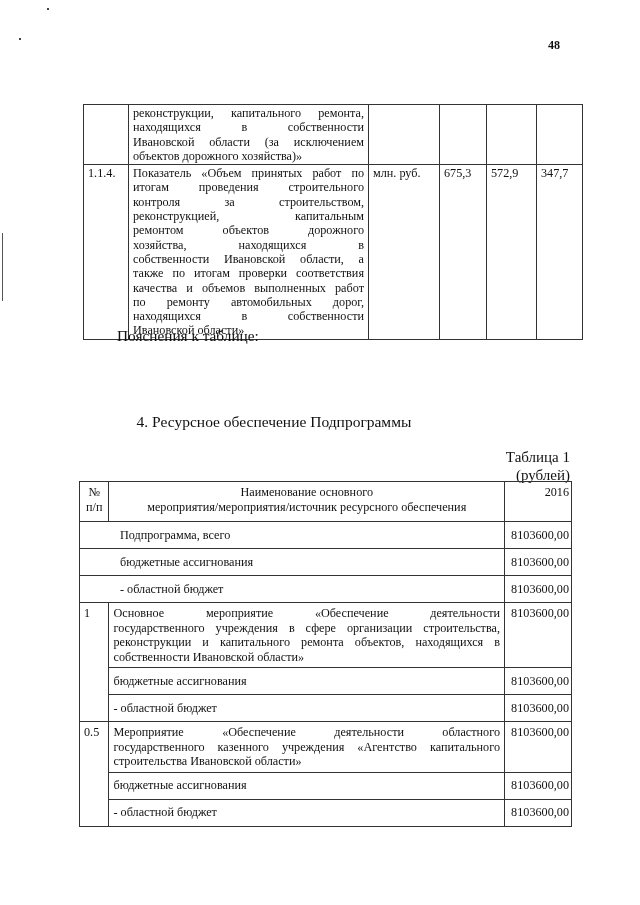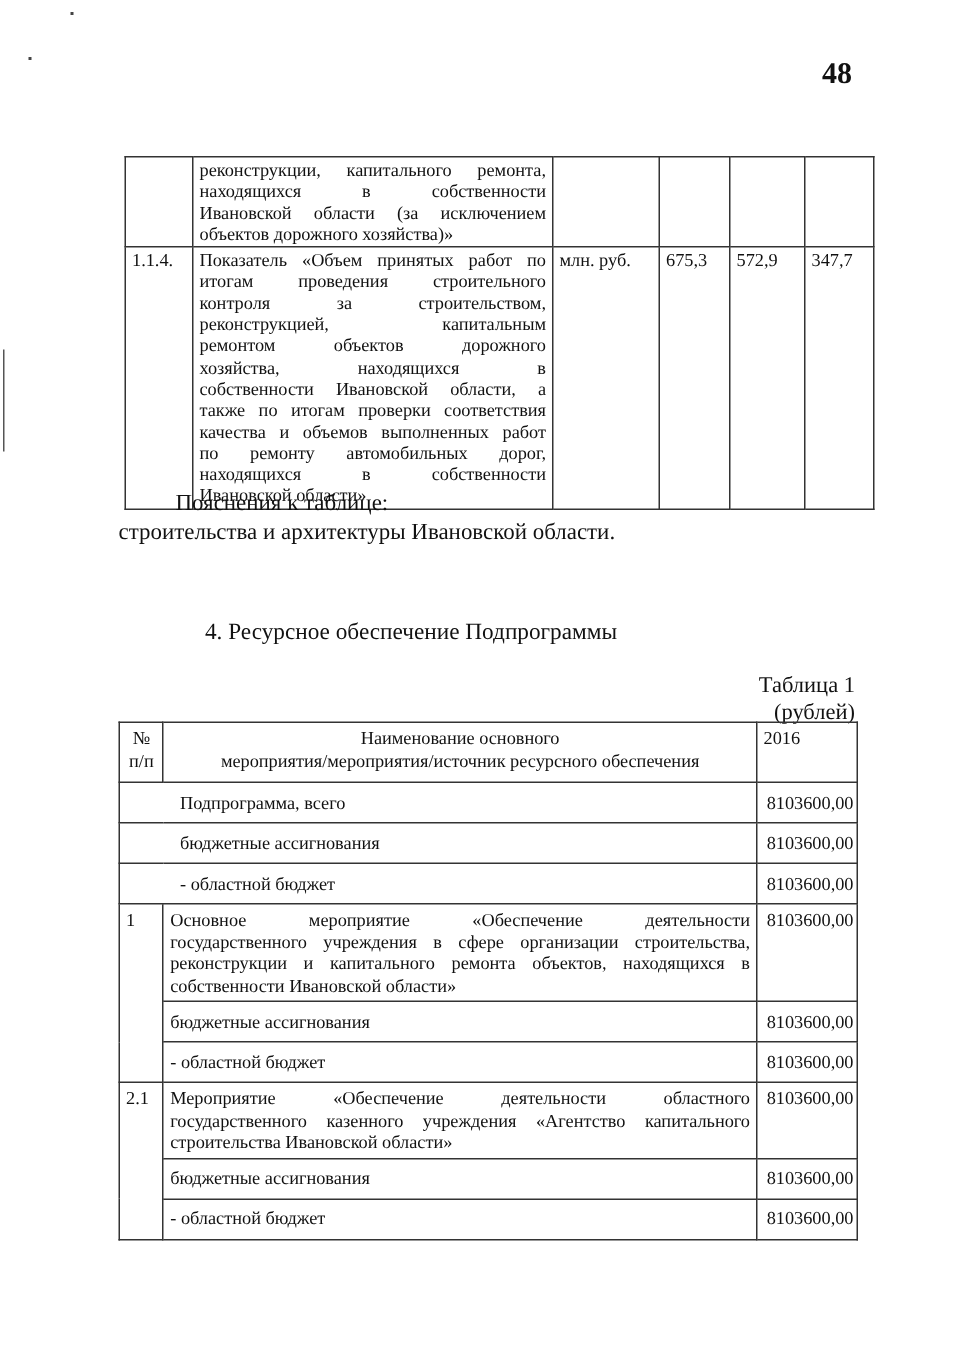--- a/index.html
+++ b/index.html
@@ -2,21 +2,21 @@
 <html><head>
   <meta charset="utf-8">
   <style>
     html, body { margin: 0; padding: 0; }
     body {
       width: 640px; height: 905px; position: relative; overflow: hidden;
       background: #ffffff; color: #111;
       font-family: "Liberation Serif", "DejaVu Serif", serif;
     }
     .abs { position: absolute; }
-    .pagenum { left: 548px; top: 38px; font-size: 20px; font-weight: bold; }
+    .pagenum { left: 548px; top: 38px; font-size: 12px; font-weight: bold; }
     .scanmark { background: #555; }
     .dot { width: 2px; height: 2px; background: #444; position: absolute; }
 
     
     .tA { position: absolute; left: 83px; top: 68px; border-collapse: collapse; font-size: 12.2px; line-height: 14.3px; margin-top: 36px; }
     .tA td { border: 1px solid #333; vertical-align: top; padding: 1px 4px; }
     .tA .c0 { width: 36px; }
     .tA .c1 { width: 231px; text-align: justify; text-align-last: left; }
     .tA .c2 { width: 62px; }
     .tA .c3 { width: 38px; }
@@ -87,41 +87,40 @@
     <td class="c2">млн. руб.</td>
     <td class="c3">675,3</td>
     <td class="c4">572,9</td>
     <td class="c5">347,7</td>
   </tr>
 </tbody>
   </table>
 
 <div class="para" style="left:117px;top:306px;">Пояснения к таблице:</div>
 <div class="para" style="left:79px;top:325px;width:489px;">
-  <span class="leftline">строительства и архитектуры Ивановской области.</span>
 </div>
 
 <div class="sectitle">4. Ресурсное обеспечение Подпрограммы</div>
 <div class="tablecap">
   <div>Таблица 1</div>
   <div>(рублей)</div>
 </div>
 
 <table class="tB">
   <tbody>
       <tr class="hdr">
     <td class="n">
       <div>№</div>
       <div>п/п</div>
     </td>
     <td class="d">
       <div>Наименование основного</div>
       <div>мероприятия/мероприятия/источник ресурсного обеспечения</div>
     </td>
-    <td class="v" style="text-align:left;margin-top:24px;">2016</td>
+    <td class="v" style="text-align:right;margin-top:24px;">2016</td>
   </tr>
 
   <tr class="short">
     <td class="d ind" colspan="2" style="padding-left:40px;">Подпрограмма, всего</td>
     <td class="v">8103600,00</td>
   </tr>
   <tr class="short">
     <td class="d" colspan="2" style="padding-left:40px;">бюджетные ассигнования</td>
     <td class="v">8103600,00</td>
   </tr>
@@ -143,21 +142,21 @@
   <tr class="short">
     <td class="d">бюджетные ассигнования</td>
     <td class="v">8103600,00</td>
   </tr>
   <tr class="short">
     <td class="d">- областной бюджет</td>
     <td class="v">8103600,00</td>
   </tr>
 
   <tr>
-    <td class="n" rowspan="3">2.1</td>
+    <td class="n" rowspan="3">0.5</td>
     <td class="d jd">
       <span>Мероприятие «Обеспечение деятельности областного</span>
       <span>государственного казенного учреждения «Агентство капитального</span>
       <span class="last">строительства Ивановской области»</span>
     </td>
     <td class="v">8103600,00</td>
   </tr>
   <tr class="short">
     <td class="d">бюджетные ассигнования</td>
     <td class="v">8103600,00</td>

